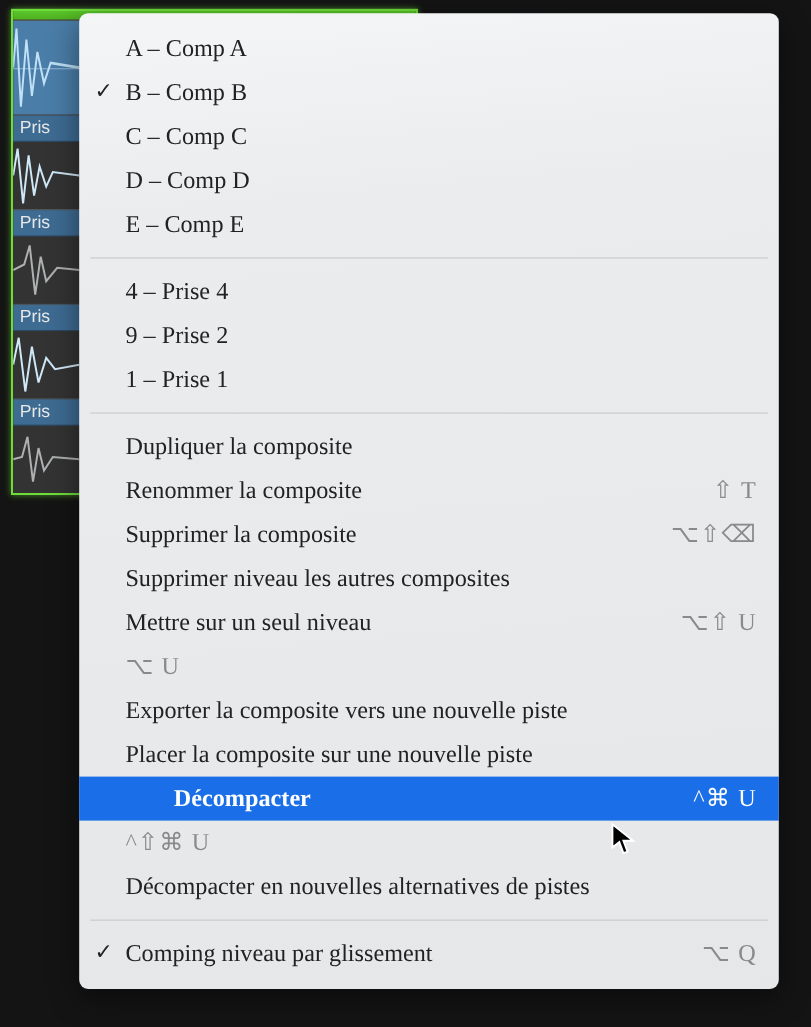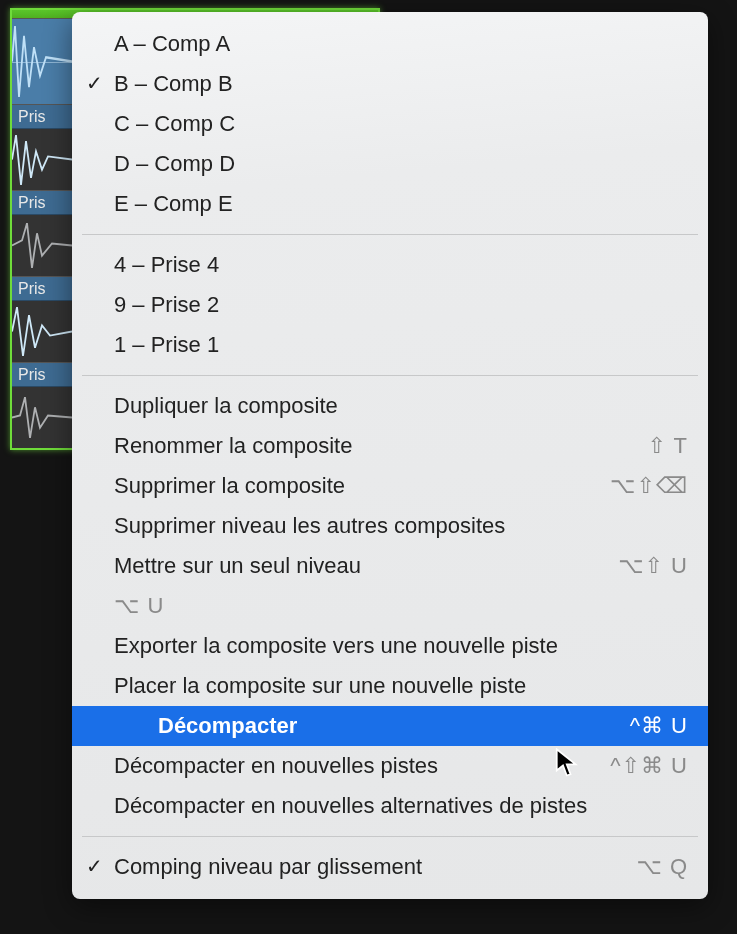--- a/index.html
+++ b/index.html
@@ -83,20 +83,21 @@
       margin: 4px 10px;
     }
     .menu-item {
       position: relative;
       height: 40px;
       padding: 0 20px 0 42px;
       display: flex;
       align-items: center;
       justify-content: space-between;
       white-space: nowrap;
+      font-family: Liberation Serif, serif;
     }
     .menu-item .check {
       position: absolute;
       left: 14px;
       top: 50%;
       transform: translateY(-55%);
       font-size: 20px;
       color: #222;
     }
     .menu-item.highlight {
@@ -250,21 +251,20 @@
     </div>
     <div class="menu-item">
       <span class="label">Placer la composite sur une nouvelle piste</span>
       <span class="shortcut"></span>
     </div>
     <div class="menu-item highlight bold-label">
       <span class="label">Décompacter</span>
       <span class="shortcut">^⌘ U</span>
     </div>
     <div class="menu-item">
-      <span class="label">Décompacter en nouvelles pistes</span>
       <span class="shortcut">^⇧⌘ U</span>
     </div>
     <div class="menu-item">
       <span class="label">Décompacter en nouvelles alternatives de pistes</span>
       <span class="shortcut"></span>
     </div>
   </div>
 
   <div class="separator"></div>
 

